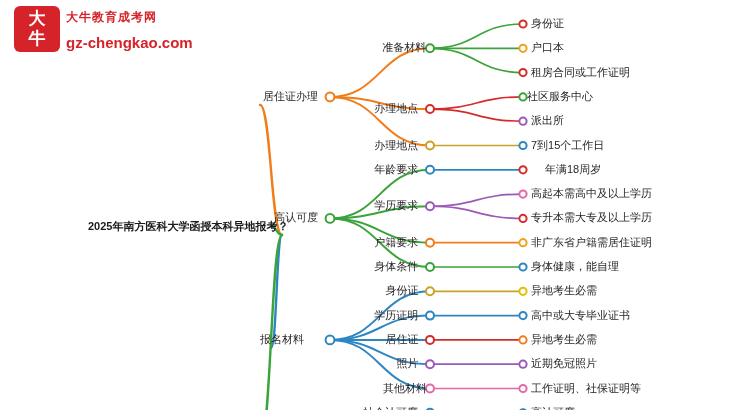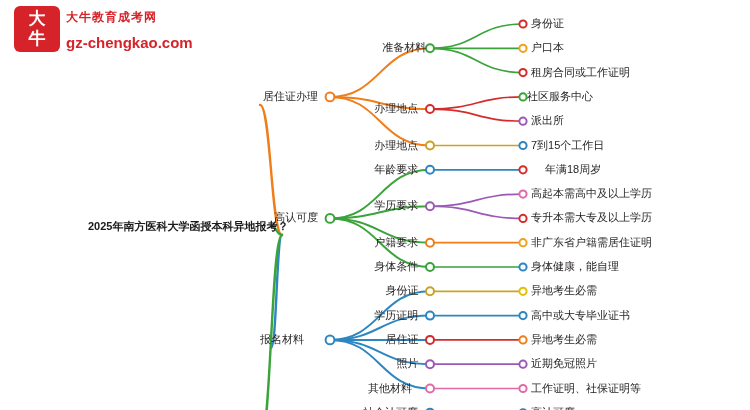--- a/index.html
+++ b/index.html
@@ -248,18 +248,18 @@
       <div class="node-label" style="left: 274.2px; top: 211.4px;">高认可度</div>
       <div class="node-label" style="left: 531px; top: 284.3px;">异地考生必需</div>
       <div class="node-label" style="left: 385.4px; top: 284.3px;">身份证</div>
       <div class="node-label" style="left: 531px; top: 308.6px;">高中或大专毕业证书</div>
       <div class="node-label" style="left: 374.2px; top: 308.6px;">学历证明</div>
       <div class="node-label" style="left: 531px; top: 332.9px;">异地考生必需</div>
       <div class="node-label" style="left: 385.4px; top: 332.9px;">居住证</div>
       <div class="node-label" style="left: 531px; top: 357.2px;">近期免冠照片</div>
       <div class="node-label" style="left: 396.6px; top: 357.2px;">照片</div>
       <div class="node-label" style="left: 531px; top: 381.5px;">工作证明、社保证明等</div>
-      <div class="node-label" style="left: 368px; top: 381.5px;">其他材料</div>
+      <div class="node-label" style="left: 383px; top: 381.5px;">其他材料</div>
       <div class="node-label" style="left: 260px; top: 332.9px;">报名材料</div>
       <div class="node-label" style="left: 531px; top: 405.8px;">高认可度</div>
       <div class="node-label" style="left: 363px; top: 405.8px;">社会认可度</div>
     </div>
 </div>
 
 </body></html>

